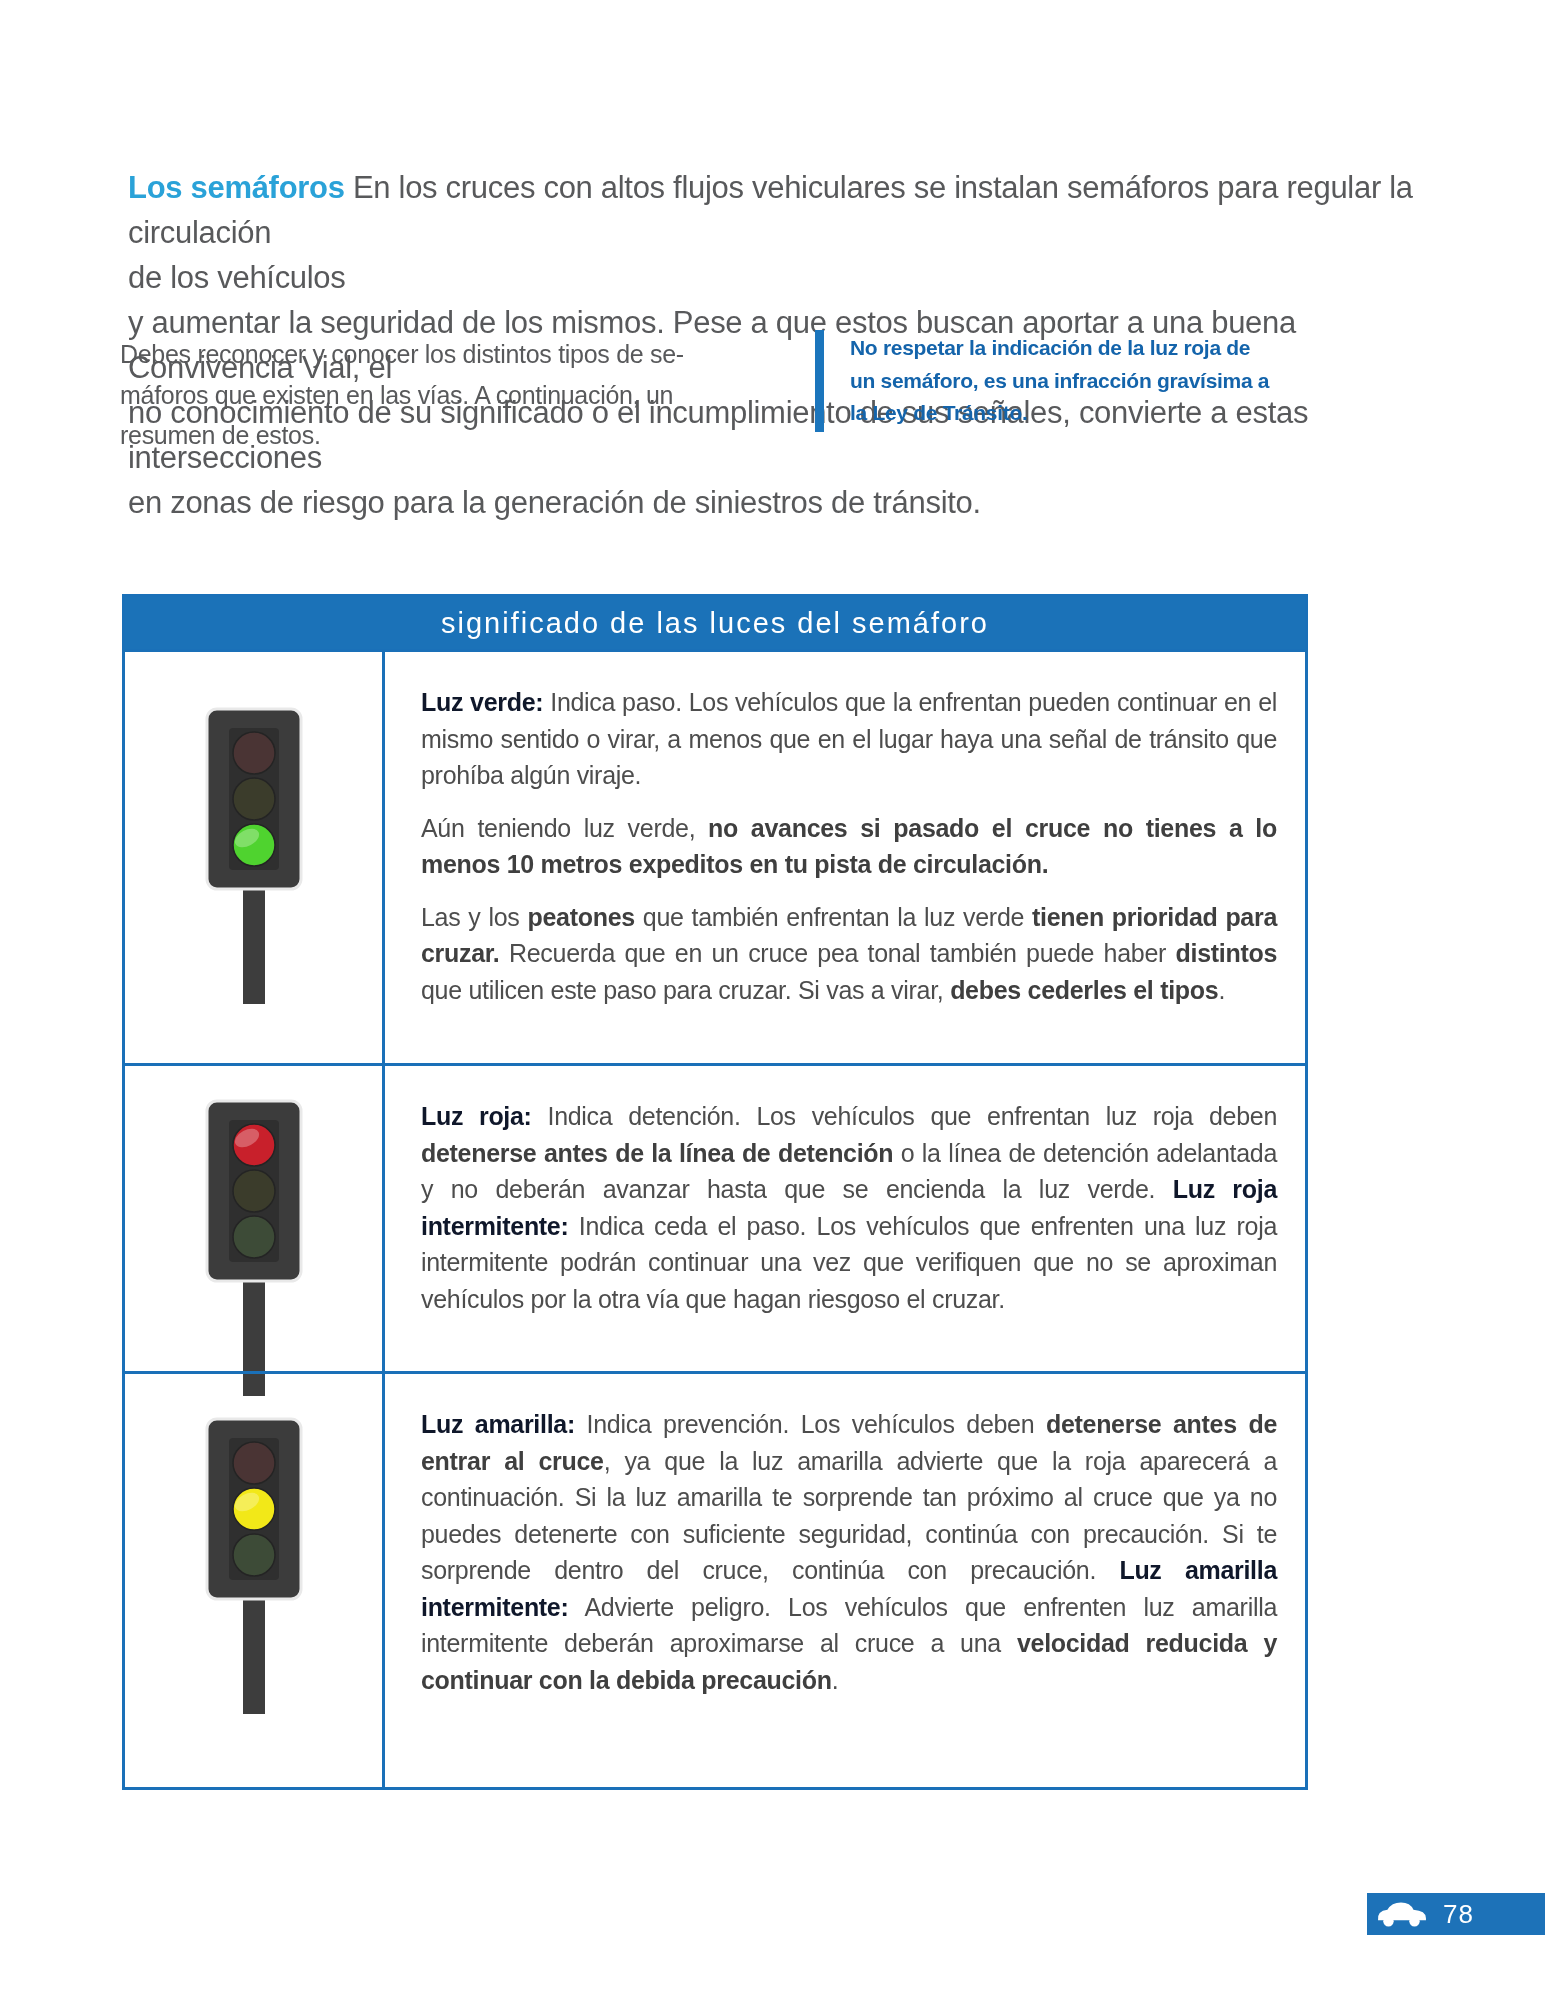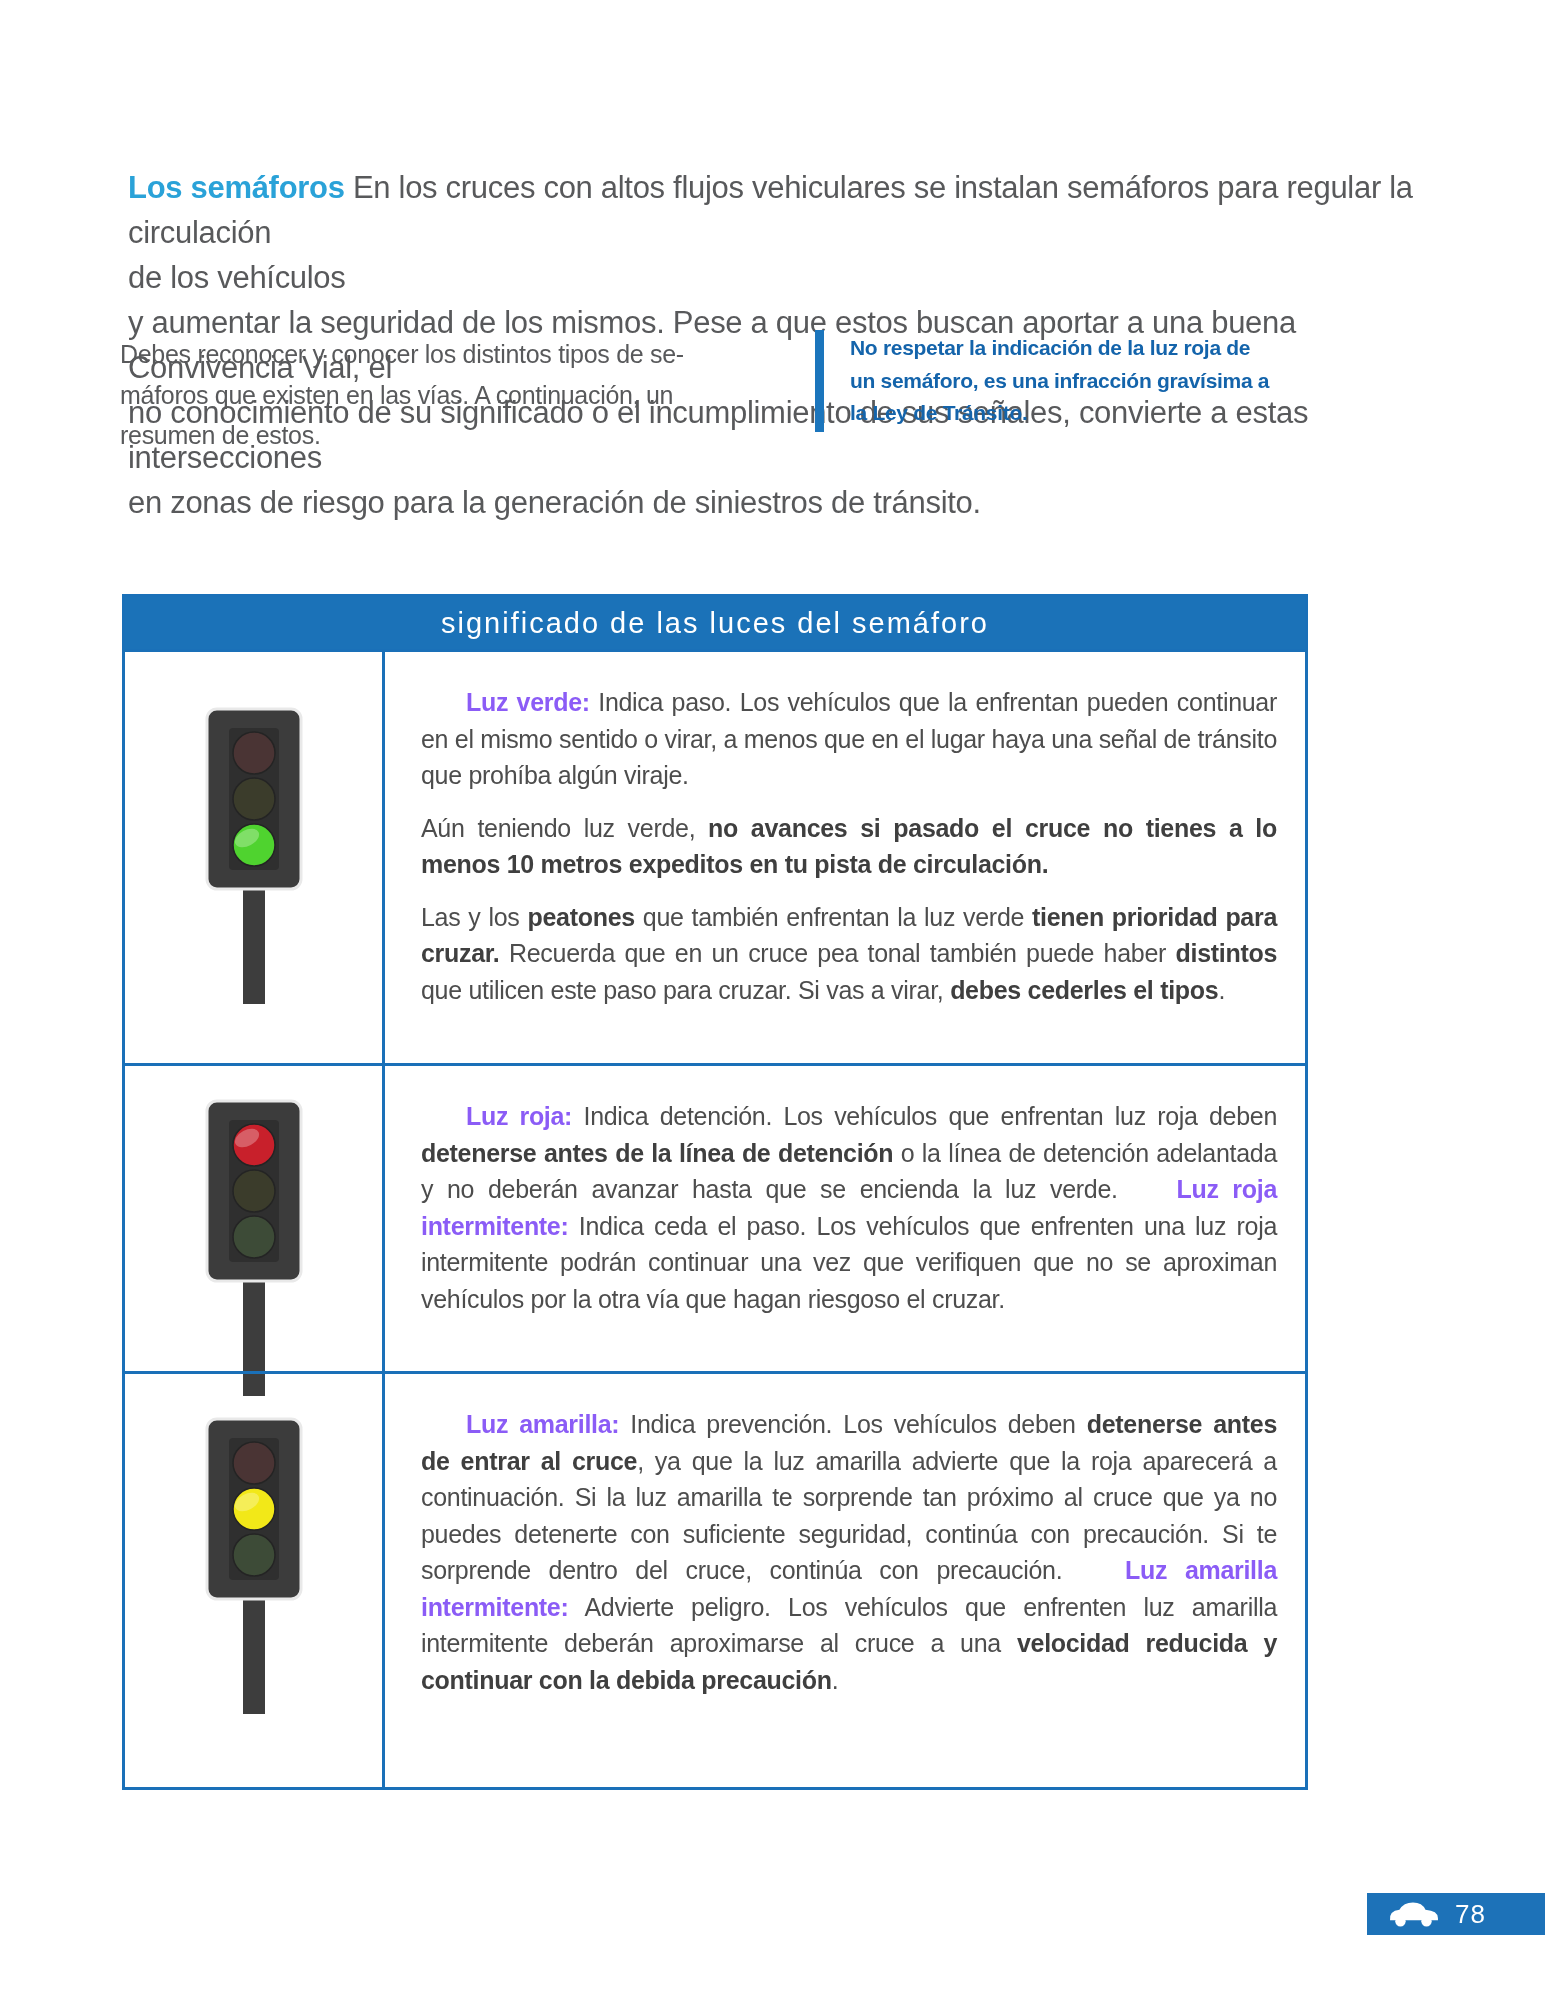--- a/index.html
+++ b/index.html
@@ -68,21 +68,21 @@
     align-items:flex-start;
   }
   .r1 .cell-light{padding-top:54px;}
   .r2 .cell-light{padding-top:32px;}
   .r3 .cell-light{padding-top:42px;}
   .cell-text{
     flex:1;padding:32px 28px 0 36px;text-align:justify;
     font-size:25px;line-height:1.46;color:#4d4d4d;letter-spacing:-0.3px;
   }
   .cell-text p{margin:0 0 16px 0;}
-  .cell-text .lead{color:#8b5cf6;font-weight:bold;margin-left:45px;}
+  .cell-text .lead{color:#0f172a;font-weight:bold;}
   .cell-text .b{color:#3f3f3f;font-weight:bold;}
 
   
   .tl{width:100px;height:300px;display:block;}
   .tl .pole{fill:#3d3d3d;}
   .tl .tl-body{fill:#3c3c3c;stroke:#e9e9e9;stroke-width:3;}
   .tl .tl-panel{fill:#2f2f2f;}
   .tl .lamp{stroke:#242424;stroke-width:1.5;}
   .tl .lamp-red{fill:#4a3434;}
   .tl .lamp-yellow{fill:#3b3c2b;}
@@ -92,21 +92,21 @@
   .tl[data-active="green"] .lamp-green{fill:#4fd32f;}
   .tl .hl{display:none;fill:#ffffff;opacity:0.28;}
   .tl[data-active="red"] .hl-red{display:block;}
   .tl[data-active="yellow"] .hl-yellow{display:block;}
   .tl[data-active="green"] .hl-green{display:block;}
 
   
   .pfooter{
     position:absolute;left:1367px;top:1893px;width:178px;height:42px;
     background:#1d72b8;display:flex;align-items:center;
-    padding-left:22px;box-sizing:border-box;gap:16px;
+    padding-left:10px;box-sizing:border-box;gap:16px;
   }
   .pfooter .car{width:50px;height:28px;}
   .pfooter .pagenum{color:#ffffff;font-size:26px;letter-spacing:1px;}
 </style>
 </head>
 <body>
 
 <div class="page">
 
 

